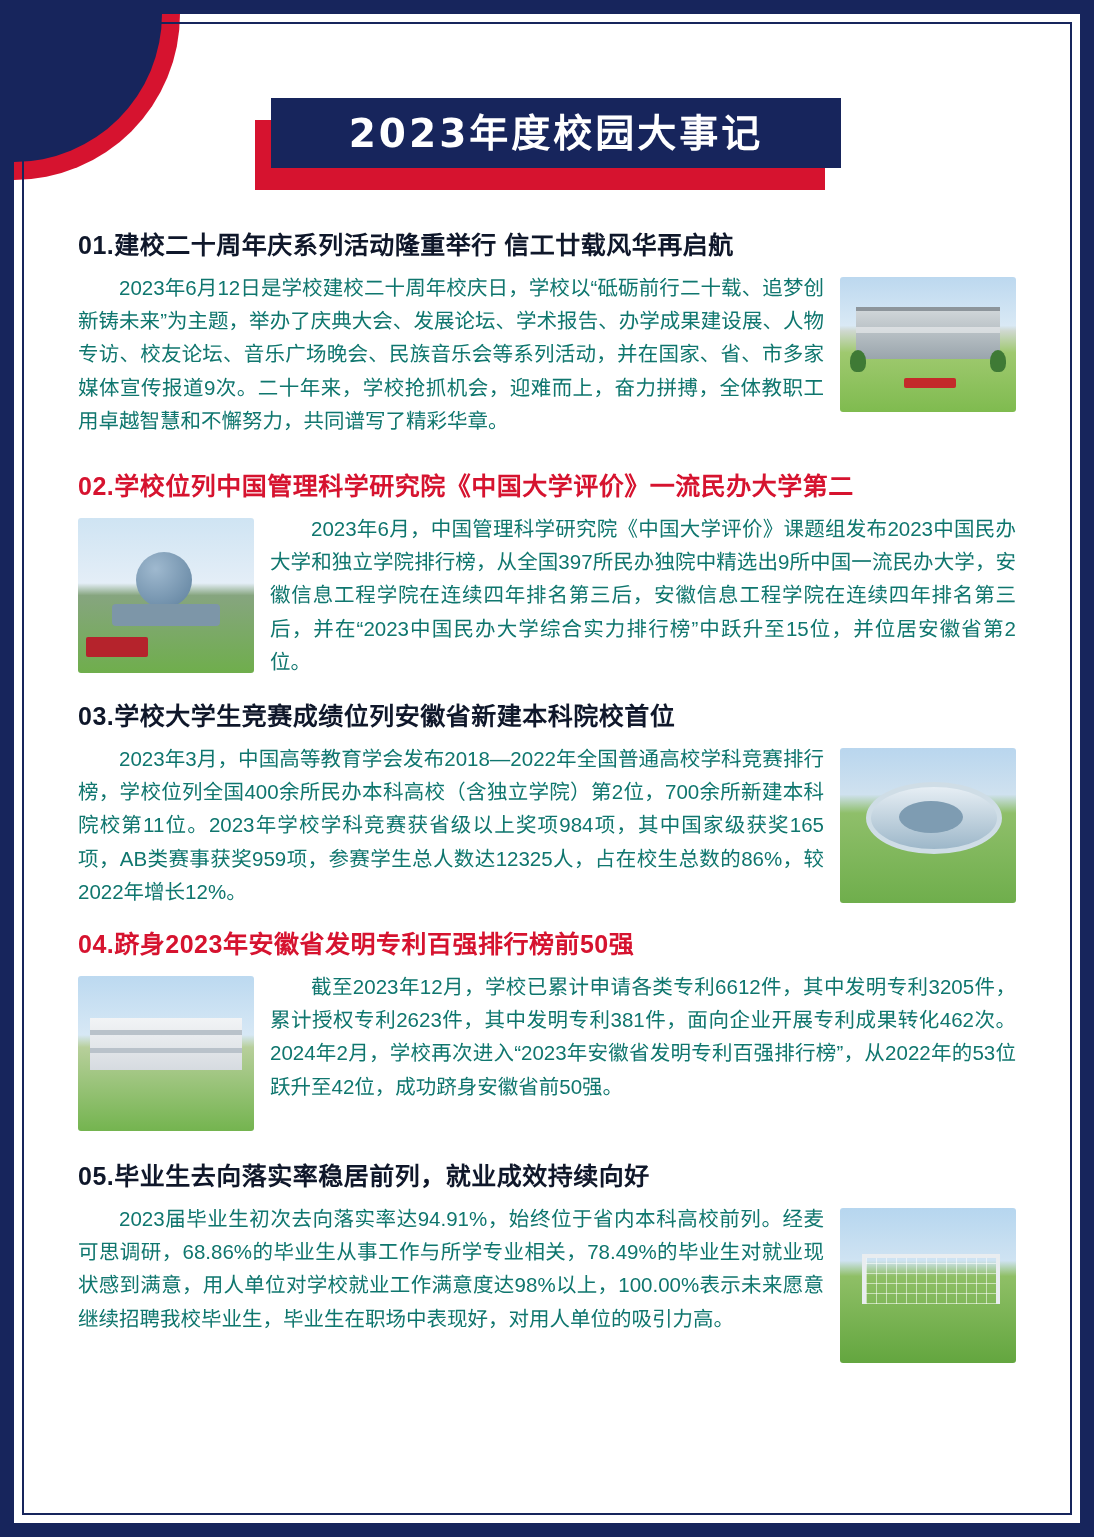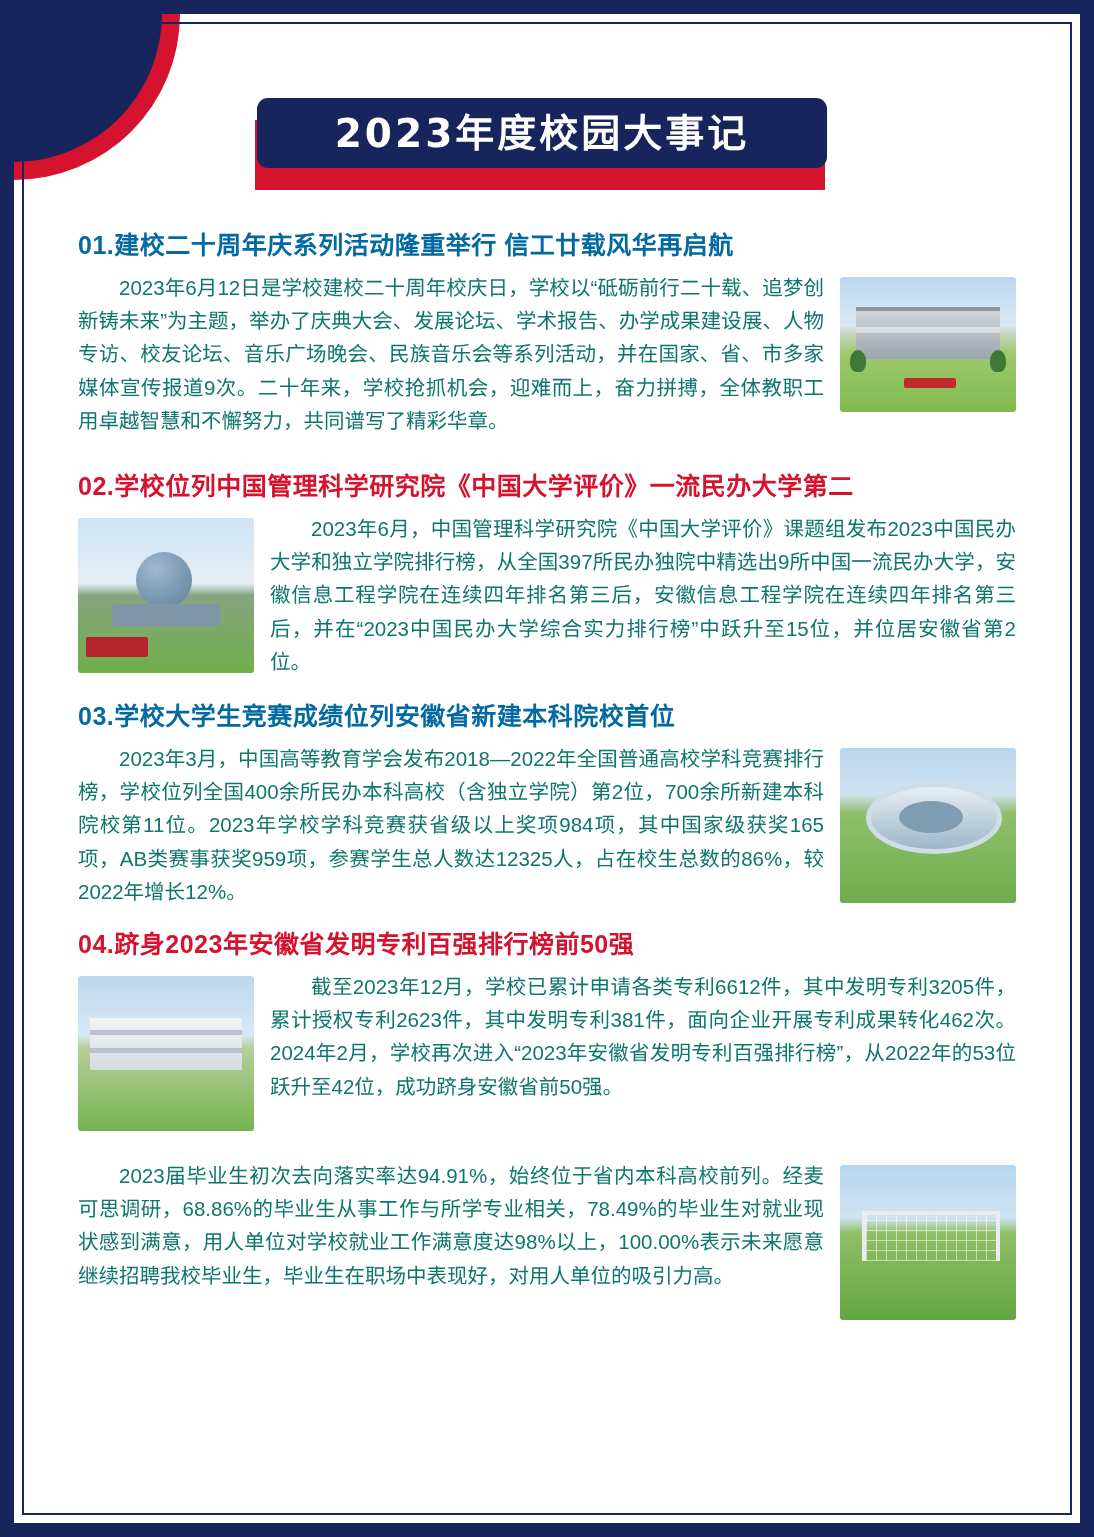--- a/index.html
+++ b/index.html
@@ -67,29 +67,28 @@
   .title-red-shadow {
     position: absolute;
     left: 0;
     top: 22px;
     width: 570px;
     height: 70px;
     background: #d6132f;
   }
   .title-navy {
     position: absolute;
-    left: 2px;
+    left: 16px;
     top: 0;
     width: 570px;
     height: 70px;
     background: #17255c;
     display: flex;
     align-items: center;
     justify-content: center;
-    border-radius: 11px;
   }
   .title-navy span {
     color: #ffffff;
     font-size: 39px;
     font-weight: bold;
     letter-spacing: 3px;
     line-height: 1;
     font-family: "DejaVu Sans", "Liberation Sans", sans-serif;
   }
 
@@ -103,21 +102,21 @@
   .section {
     margin-bottom: 6px;
   }
   .sec-head {
     font-size: 25px;
     font-weight: bold;
     line-height: 1.4;
     margin: 0 0 8px 0;
     letter-spacing: 0.5px;
   }
-  .sec-head.navy { color: #0369a1; }
+  .sec-head.navy { color: #0f172a; }
   .sec-head.red { color: #d6132f; }
 
   .sec-body {
     font-size: 20.5px;
     line-height: 1.62;
     color: #0f766e;
     text-align: justify;
     text-justify: inter-ideograph;
   }
   .sec-body p {
@@ -242,20 +241,23 @@
       </div>
       <div class="photo float-left ph4 tall">
         <div class="wb"></div>
       </div>
       <div class="sec-body">
         <p>截至2023年12月，学校已累计申请各类专利6612件，其中发明专利3205件，累计授权专利2623件，其中发明专利381件，面向企业开展专利成果转化462次。2024年2月，学校再次进入“2023年安徽省发明专利百强排行榜”，从2022年的53位跃升至42位，成功跻身安徽省前50强。</p>
       </div>
     </div>
 
     <div class="section clearfix" style="margin-top:22px;">
+      <div class="sec-head navy">
+        <span>05.</span><span>毕业生去向落实率稳居前列，就业成效持续向好</span>
+      </div>
       <div class="photo float-right ph5 tall">
         <div class="goal"></div>
       </div>
       <div class="sec-body">
         <p>2023届毕业生初次去向落实率达94.91%，始终位于省内本科高校前列。经麦可思调研，68.86%的毕业生从事工作与所学专业相关，78.49%的毕业生对就业现状感到满意，用人单位对学校就业工作满意度达98%以上，100.00%表示未来愿意继续招聘我校毕业生，毕业生在职场中表现好，对用人单位的吸引力高。</p>
       </div>
     </div>
 
   </div>
 

